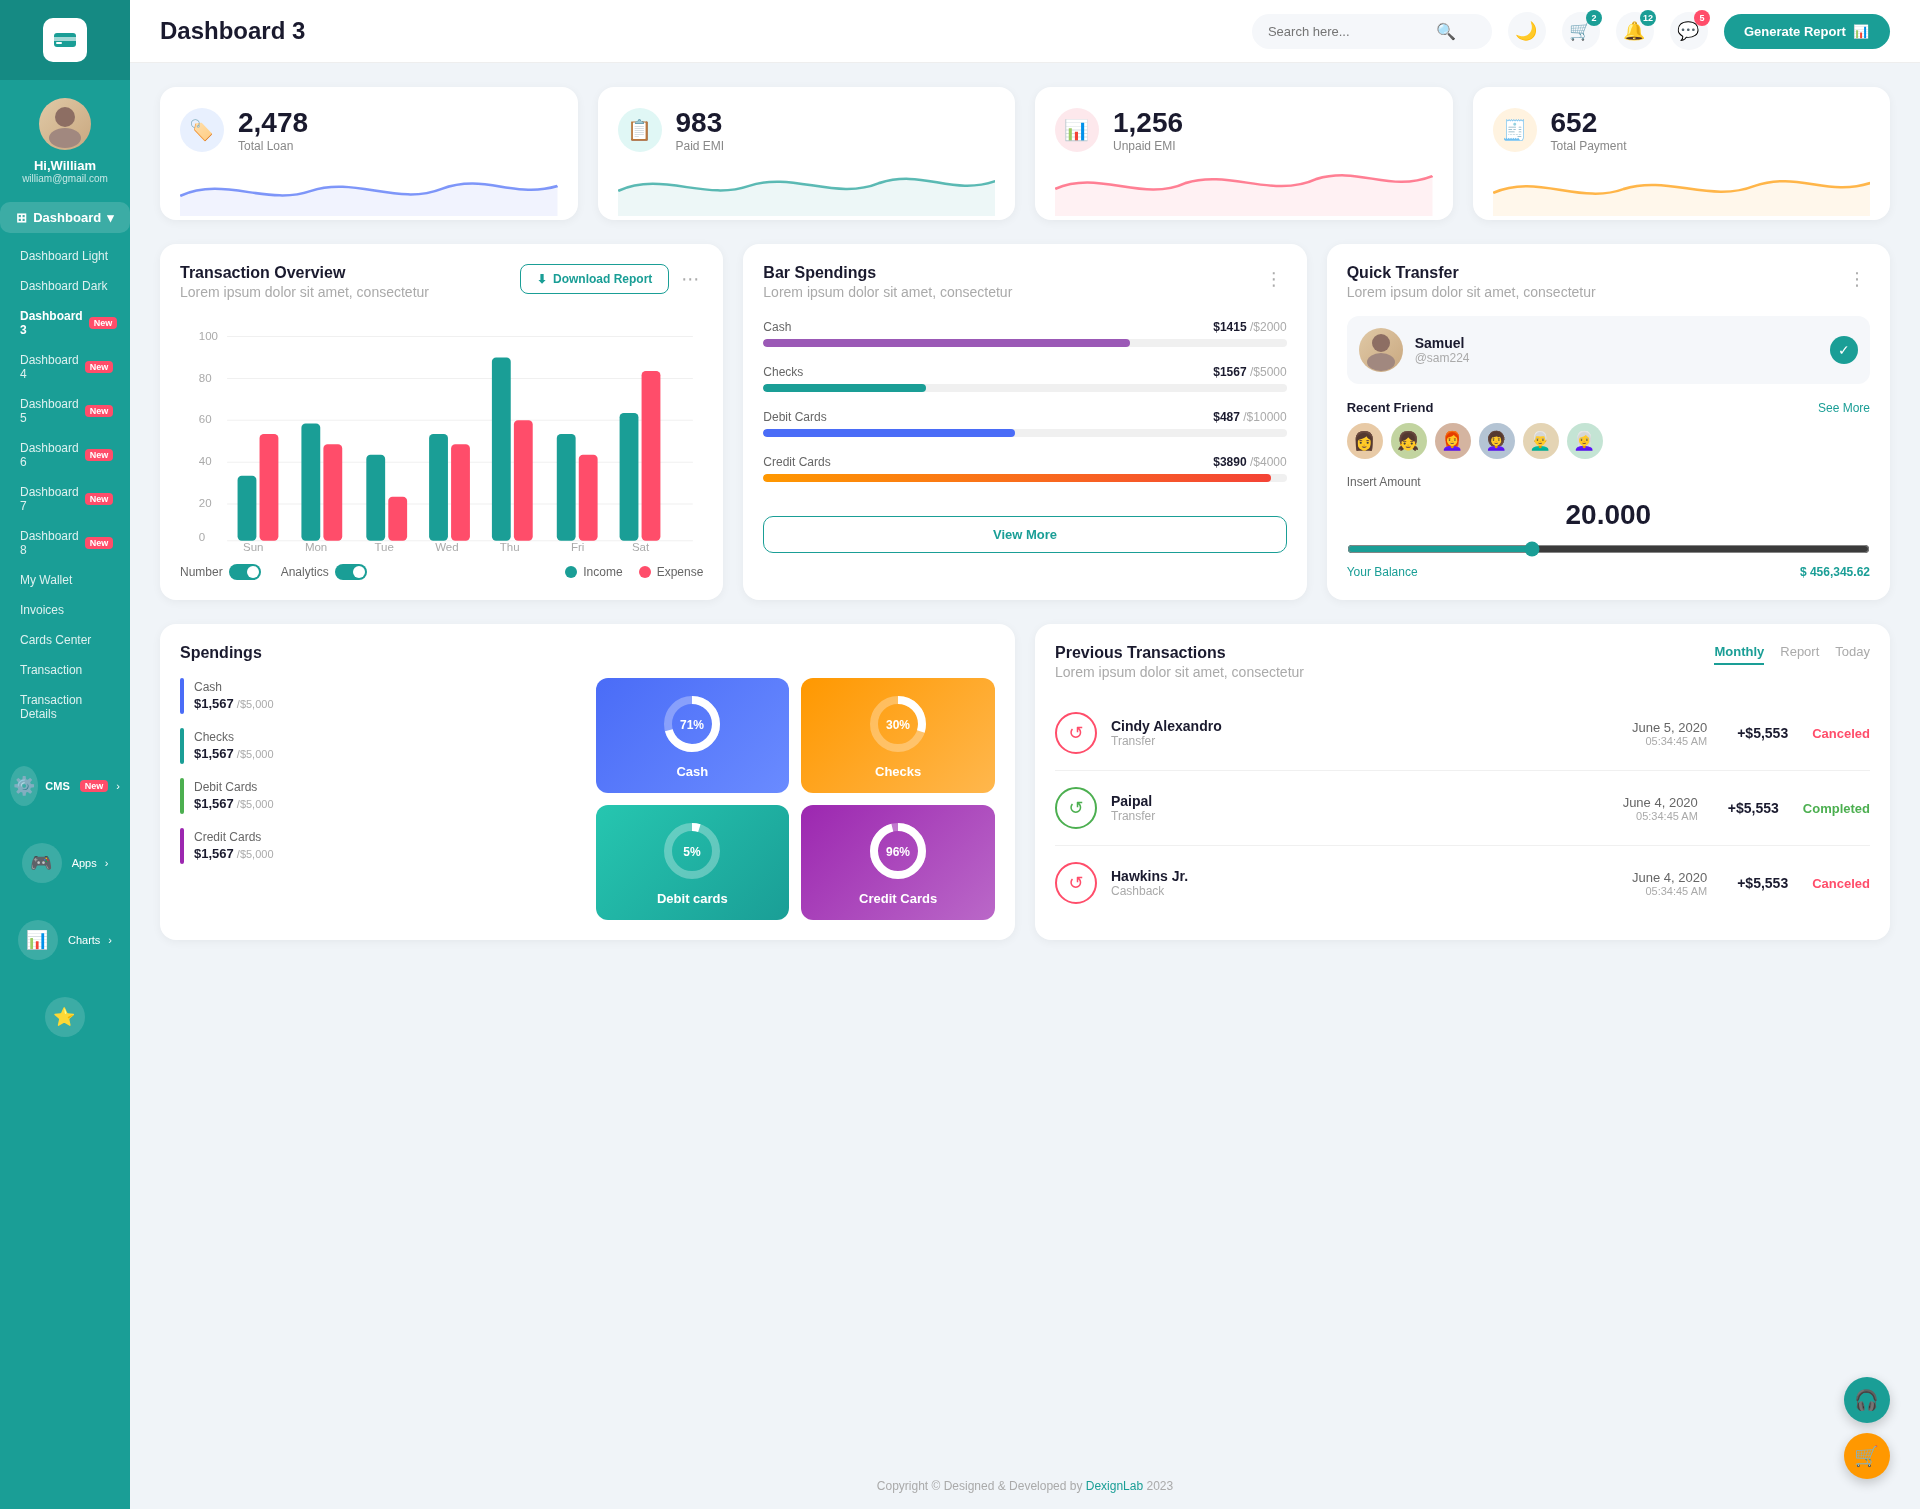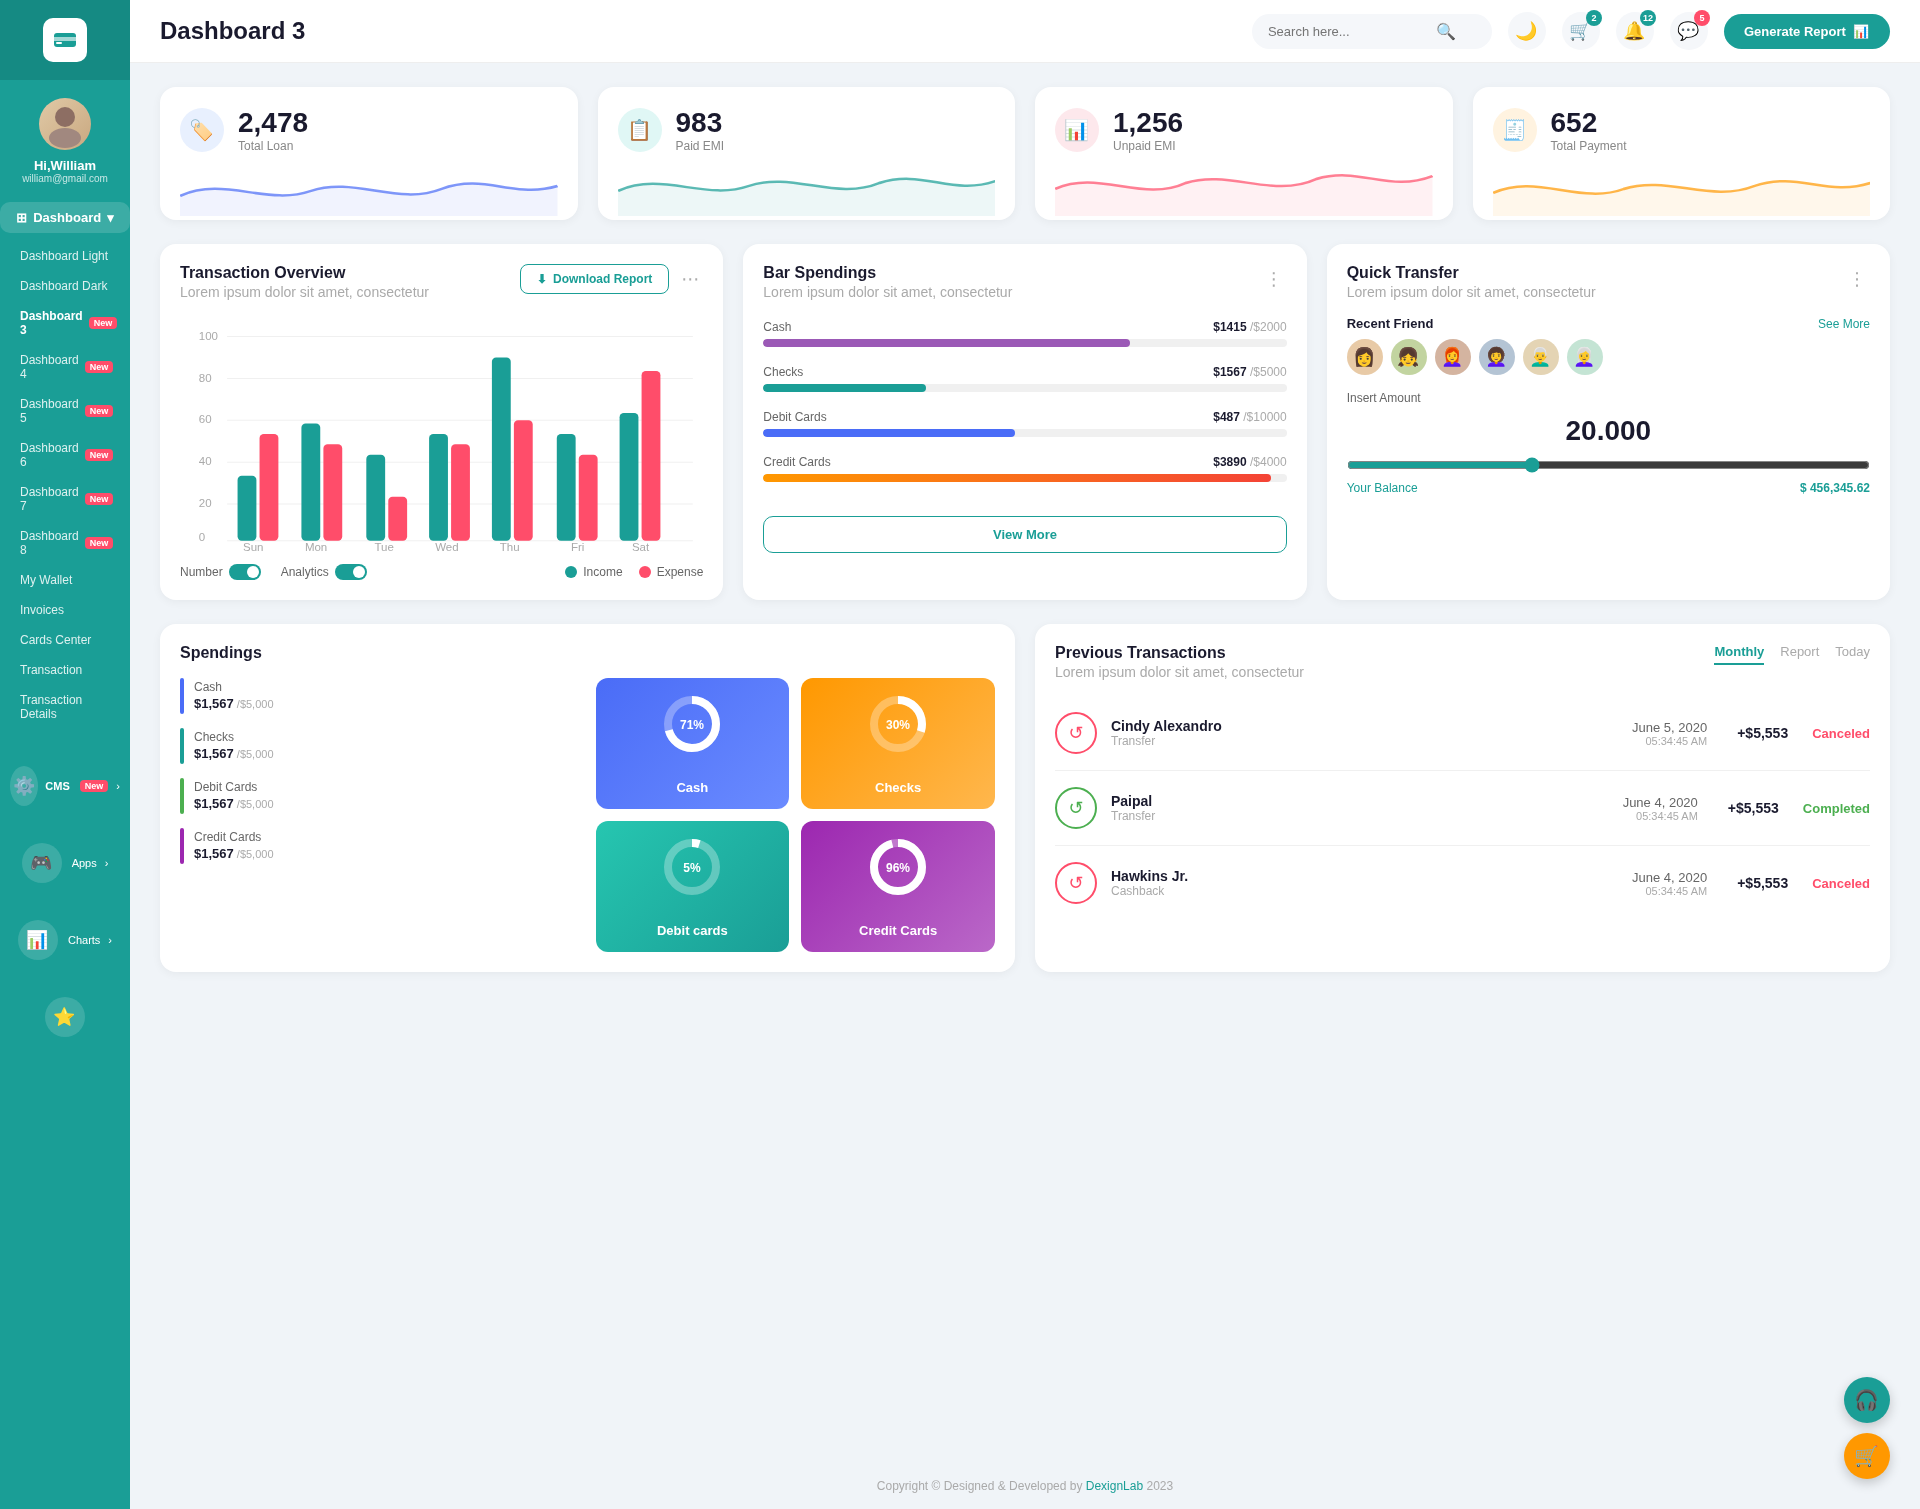--- a/index.html
+++ b/index.html
@@ -173,21 +173,21 @@
     .spending-color-bar { width: 4px; height: 36px; border-radius: 2px; }
     .spending-info { flex: 1; }
     .spending-name { font-size: 12px; color: #666; }
     .spending-amount { font-size: 13px; font-weight: 700; color: #1a1a2e; }
     .spending-total { font-size: 11px; color: #aaa; }
 
     
     .donut-grid { display: grid; grid-template-columns: 1fr 1fr; gap: 12px; }
     .donut-card {
       border-radius: 12px; padding: 14px; display: flex; flex-direction: column;
-      align-items: center; justify-content: center; gap: 24px; min-height: 110px;
+      align-items: center; justify-content: center; gap: 8px; min-height: 110px;
     }
     .donut-label { color: #fff; font-size: 13px; font-weight: 600; }
 
     
     .transfer-user { background: #f5f7fa; border-radius: 12px; padding: 12px; display: flex; align-items: center; gap: 12px; margin-bottom: 16px; }
     .transfer-avatar { width: 44px; height: 44px; border-radius: 50%; background: linear-gradient(135deg, #e0c9a6, #c9a880); display: flex; align-items: center; justify-content: center; font-size: 22px; overflow: hidden; }
     .transfer-name { font-size: 14px; font-weight: 700; color: #1a1a2e; }
     .transfer-username { font-size: 12px; color: #aaa; }
     .check-icon { width: 28px; height: 28px; border-radius: 50%; background: #1a9e96; display: flex; align-items: center; justify-content: center; color: #fff; font-size: 14px; margin-left: auto; }
 
@@ -556,20 +556,33 @@
 
       <div class="card">
         <div style="display:flex;justify-content:space-between;align-items:flex-start;margin-bottom:16px;">
           <div>
             <div class="card-title">Quick Transfer</div>
             <div class="card-subtitle">Lorem ipsum dolor sit amet, consectetur</div>
           </div>
           <span class="three-dots">⋮</span>
         </div>
 
+        <div class="transfer-user">
+          <div class="transfer-avatar">
+            <svg width="44" height="44" viewBox="0 0 44 44">
+                <circle cx="22" cy="15" r="9" fill="#8d6e63"></circle>
+                <ellipse cx="22" cy="34" rx="14" ry="9" fill="#a1887f"></ellipse>
+              </svg>
+          </div>
+          <div>
+            <div class="transfer-name">Samuel</div>
+            <div class="transfer-username">@sam224</div>
+          </div>
+          <div class="check-icon">✓</div>
+        </div>
 
         <div class="section-header">
           <span style="font-size:13px;font-weight:700;color:#1a1a2e;">Recent Friend</span>
           <span class="see-more">See More</span>
         </div>
         <div class="recent-friends">
           <div class="friend-avatar" style="background:#e8caa6;">👩</div>
           <div class="friend-avatar" style="background:#c2d4a0;">👧</div>
           <div class="friend-avatar" style="background:#d4b4a0;">👩‍🦰</div>
           <div class="friend-avatar" style="background:#b4c4d4;">👩‍🦱</div>

